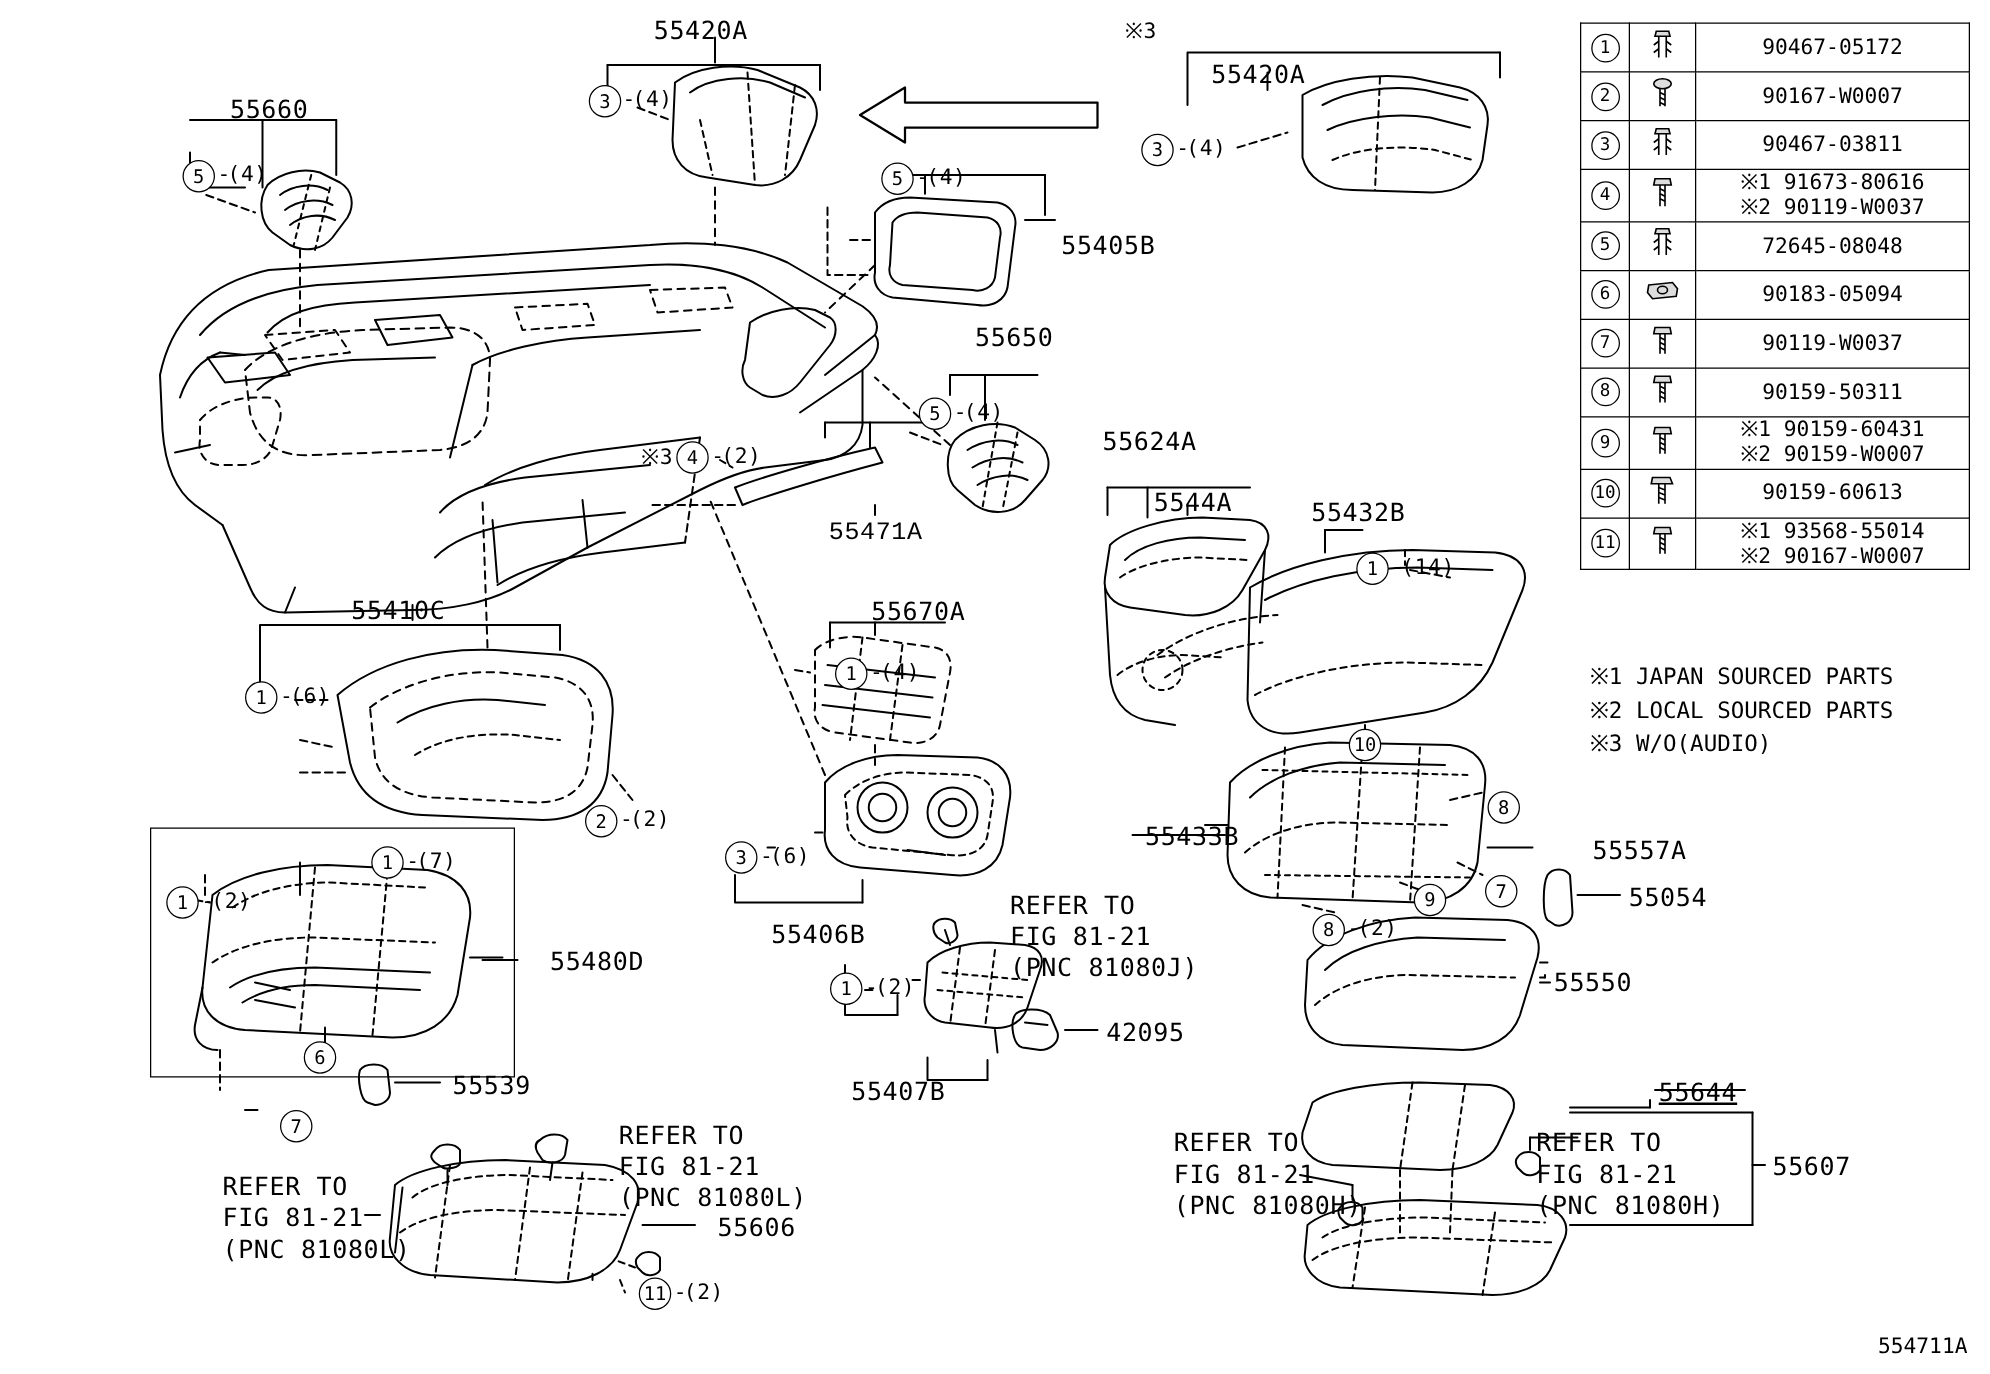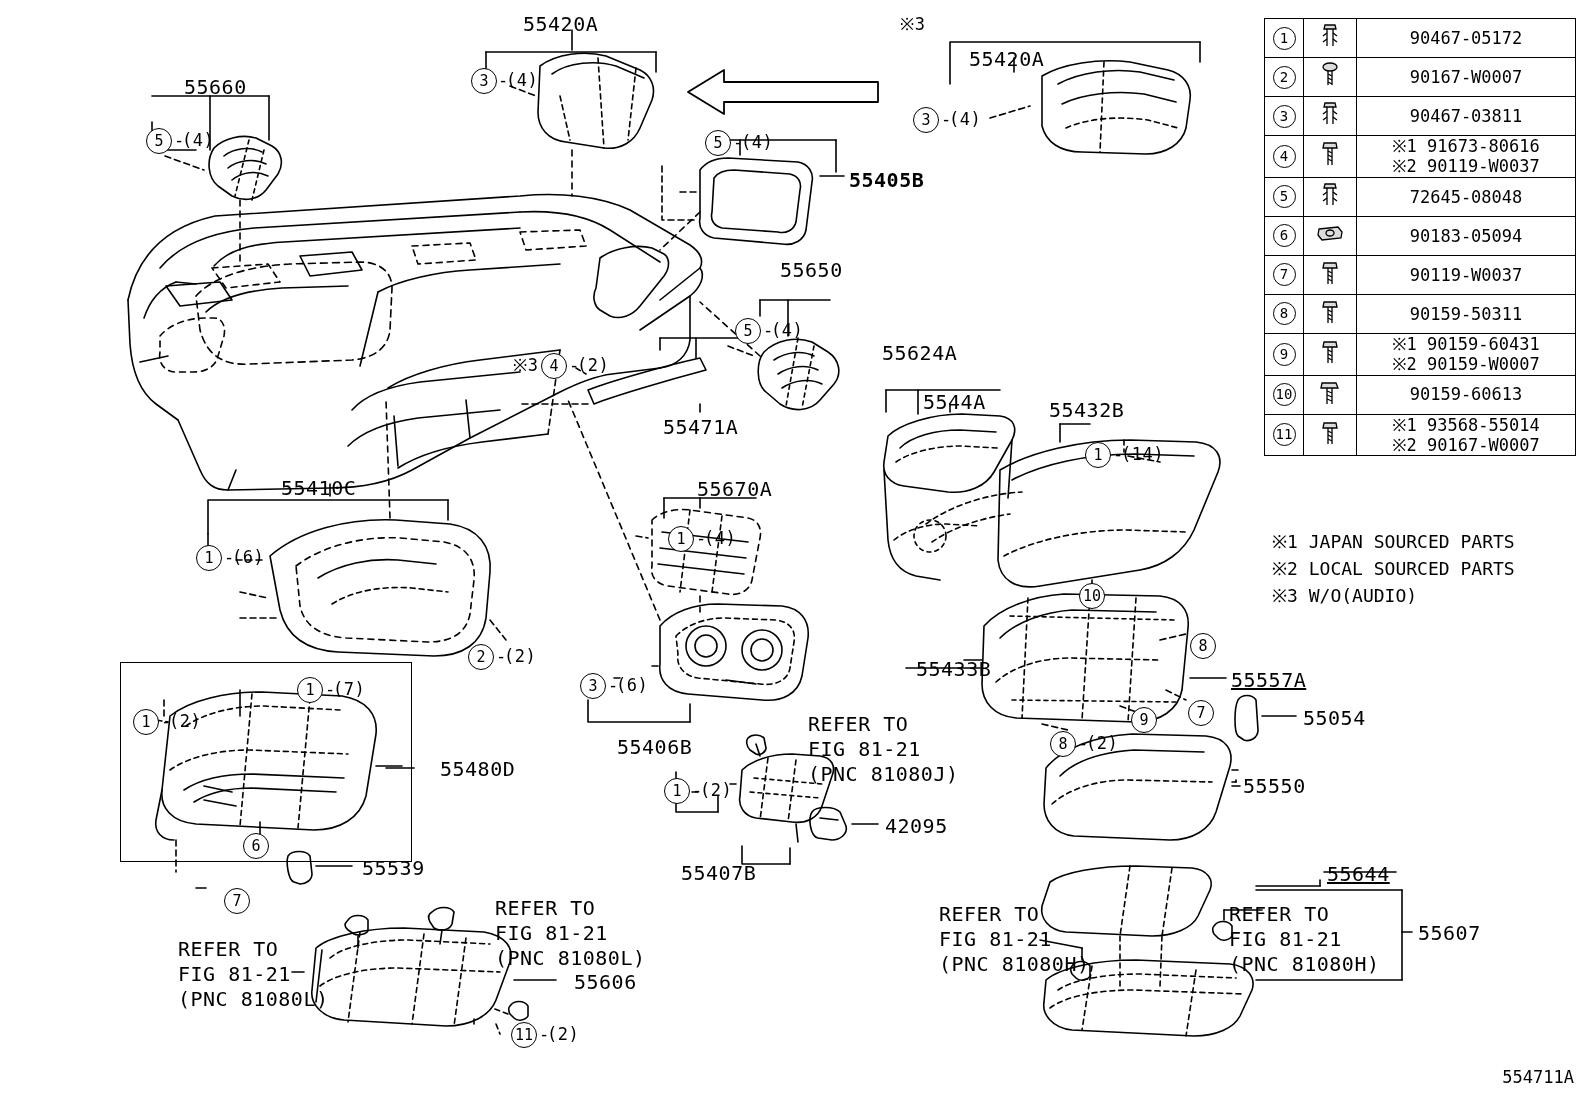--- a/index.html
+++ b/index.html
@@ -440,31 +440,31 @@
     </g>
   </svg>
 
   <div class="boxframe" style="left:120px; top:662px; width:292px; height:200px;"></div>
 
   <div id="labels">
     <div class="lbl" style="left:523px; top:12px;">55420A</div>
     <div class="lbl" style="left:184px; top:75px;">55660</div>
     <div class="lbl" style="left:969px; top:47px;">55420A</div>
     <div class="lbl sm" style="left:900px; top:12px;">※3</div>
-    <div class="lbl" style="left:849px; top:168px;font-weight:bold;">55405B</div>
+    <div class="lbl" style="left:849px; top:184px;">55405B</div>
     <div class="lbl" style="left:780px; top:258px;">55650</div>
     <div class="lbl sm" style="left:513px; top:353px;">※3</div>
-    <div class="lbl" style="left:663px; top:415px;">55471A</div>
+    <div class="lbl" style="left:663px; top:415px;font-family:Liberation Mono, monospace;">55471A</div>
     <div class="lbl" style="left:882px; top:341px;">55624A</div>
     <div class="lbl" style="left:923px; top:390px;">5544A</div>
     <div class="lbl" style="left:1049px; top:398px;">55432B</div>
     <div class="lbl" style="left:281px; top:476px;">55410C</div>
     <div class="lbl" style="left:697px; top:477px;">55670A</div>
     <div class="lbl" style="left:916px; top:657px;">55433B</div>
-    <div class="lbl" style="left:1231px; top:668px;text-decoration:underline;">55557A</div>
+    <div class="lbl" style="left:1274px; top:668px;">55557A</div>
     <div class="lbl" style="left:1303px; top:706px;">55054</div>
     <div class="lbl" style="left:1243px; top:774px;">55550</div>
     <div class="lbl" style="left:421px; top:757px;margin-left:19px;">55480D</div>
     <div class="lbl" style="left:617px; top:735px;">55406B</div>
     <div class="lbl" style="left:362px; top:856px;">55539</div>
     <div class="lbl" style="left:885px; top:814px;">42095</div>
     <div class="lbl" style="left:681px; top:861px;">55407B</div>
     <div class="lbl" style="left:574px; top:970px;">55606</div>
     <div class="lbl" style="left:1327px; top:862px;text-decoration:underline;">55644</div>
     <div class="lbl" style="left:1418px; top:921px;">55607</div>

